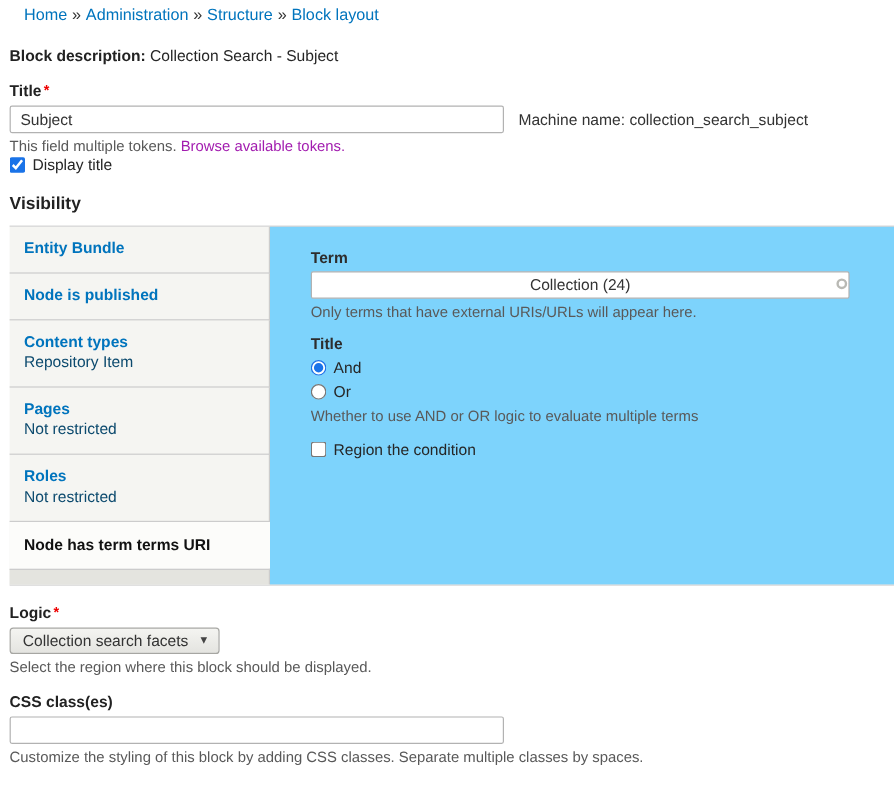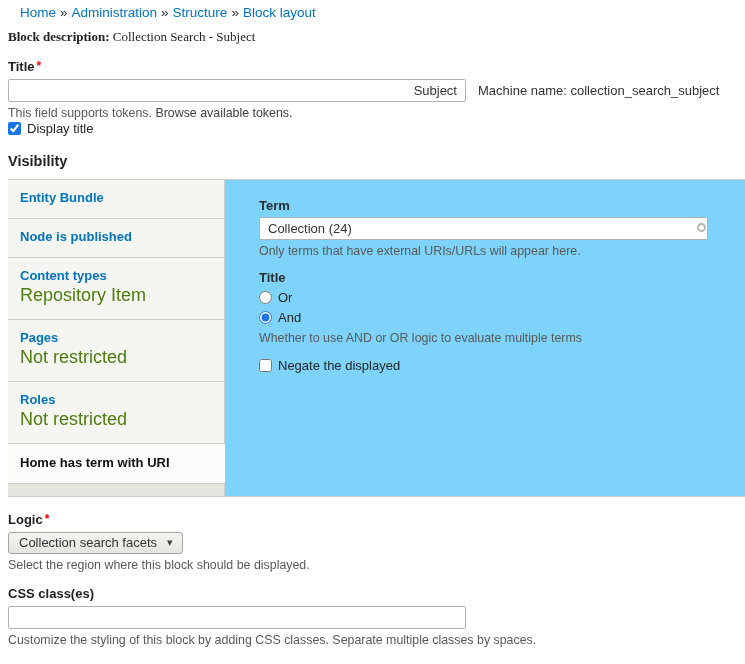--- a/index.html
+++ b/index.html
@@ -13,42 +13,42 @@
     color: #262626;
     width: 745px;
   }
 
   
   .breadcrumb { margin: 2px 12px 0; font-size: 13.5px; }
   .breadcrumb a { color: #0074bd; text-decoration: none; cursor: pointer; }
   .breadcrumb .sep { color: #333; margin: 0 4px; }
 
   
-  .block-desc { margin-top: 9px; font-family: Liberation Serif, serif; }
+  .block-desc { margin-top: 19px; }
   .block-desc b { color: #222; }
 
   
   .form-item { margin-top: 14px; }
   .form-label { font-weight: bold; color: #222; display: inline-block; margin-bottom: 5px; }
   .req { color: #ee0000; font-size: 12px; vertical-align: top; margin-left: 2px; }
   .description { font-size: 12.4px; color: #595959; margin-top: 4px; }
-  .description a { color: #404040; text-decoration: none; }
+  .description a { color: #a21caf; text-decoration: none; }
 
   input[type="text"] {
     font-family: "Liberation Sans", "DejaVu Sans", sans-serif;
     font-size: 13px;
     color: #333;
     border: 1px solid #b2b2b2;
     border-radius: 2px;
     padding: 3px 8px;
     height: 23px;
     background: #fff;
   }
   .title-row { display: flex; align-items: center; }
-  .title-input, .css-input { width: 458px; text-align: right; }
+  .title-input, .css-input { width: 412px; }
   .machine-name { font-size: 13px; color: #333; margin-left: 12px; white-space: nowrap; }
 
   .checkbox-row { display: flex; align-items: center; margin-top: 1px; }
   .checkbox-row input, .radio-row input { margin: 0 6px 0 0; width: 13px; height: 13px; accent-color: #1a73e8; }
   .checkbox-row label { color: #262626; }
 
   h3.section-heading { font-size: 14.5px; font-weight: bold; color: #222; margin: 17px 0 10px; }
 
   
   .vertical-tabs {
@@ -65,21 +65,21 @@
     flex-direction: column;
     background: #f5f5f2;
   }
   .vt-item {
     padding: 10px 12px 13px;
     border-bottom: 1px solid #ccc;
     border-right: 1px solid #ccc;
     cursor: pointer;
   }
   .vt-item .vt-title { font-weight: bold; color: #0074bd; font-size: 13px; }
-  .vt-item .vt-summary { color: #4d7c0f; font-size: 18px; margin-top: 2px; }
+  .vt-item .vt-summary { color: #0c4a6e; font-size: 13px; margin-top: 2px; }
   .vt-item .vt-summary:empty { display: none; }
   .vt-item.selected {
     background: #fcfcfa;
     border-right: none;
     border-bottom: none;
     padding: 11px 12px 13px;
   }
   .vt-item.selected .vt-title { color: #111; }
   .vt-filler {
     flex: 1;
@@ -89,21 +89,21 @@
     border-right: 1px solid #ccc;
   }
   .vt-pane {
     flex: 1;
     background: #7dd3fc;
     padding: 18px 20px 16px 34px;
     min-height: 294px;
   }
   .pane-label { font-weight: bold; color: #2d2d2d; display: block; margin-bottom: 4px; }
   .term-wrap { position: relative; width: 455px; }
-  .term-input { width: 449px; border-radius: 3px; padding-right: 26px; }
+  .term-input { width: 449px; border-radius: 3px; padding-right: 26px; text-align: center; }
   .throbber {
     position: absolute; right: 8px; top: 50%;
     width: 9px; height: 9px; margin-top: -6px;
     border: 2px solid #b9b9b4; border-radius: 50%;
   }
   .logic-group { margin-top: 12px; }
   .radio-row { display: flex; align-items: center; height: 20px; }
   .negate-row { margin-top: 13px; }
 
   
@@ -134,21 +134,21 @@
   <span>Collection Search - Subject</span>
 </div>
 
 <div class="form-item">
   <label class="form-label"><span>Title</span><span class="req">*</span></label>
   <div class="title-row">
     <input type="text" class="title-input" value="Subject" style="">
     <span class="machine-name">Machine name: collection_search_subject</span>
   </div>
   <div class="description">
-    <span>This field supports tokens.</span>
+    <span>This field multiple tokens.</span>
     <a>Browse available tokens.</a>
   </div>
 </div>
 
 <div class="checkbox-row">
   <input type="checkbox" checked="" style="">
   <label>Display title</label>
 </div>
 
 <h3 class="section-heading">Visibility</h3>
@@ -169,50 +169,50 @@
     </div>
     <div class="vt-item">
       <div class="vt-title">Pages</div>
       <div class="vt-summary">Not restricted</div>
     </div>
     <div class="vt-item">
       <div class="vt-title">Roles</div>
       <div class="vt-summary">Not restricted</div>
     </div>
     <div class="vt-item selected">
-      <div class="vt-title">Home has term with URI</div>
+      <div class="vt-title">Node has term terms URI</div>
 
     </div>
     <div class="vt-filler"></div>
   </div>
 
   <div class="vt-pane">
     <label class="pane-label">Term</label>
     <div class="term-wrap">
       <input type="text" class="term-input" value="Collection (24)" style="">
       <span class="throbber"></span>
     </div>
     <div class="description">Only terms that have external URIs/URLs will appear here.</div>
 
     <div class="logic-group">
       <label class="pane-label" style="margin-bottom:2px">Title</label>
       <div class="radio-row">
+        <input type="radio" name="logic" checked="" style="">
+        <label>And</label>
+      </div>
+      <div class="radio-row">
         <input type="radio" name="logic" style="">
         <label>Or</label>
       </div>
-      <div class="radio-row">
-        <input type="radio" name="logic" checked="" style="">
-        <label>And</label>
-      </div>
       <div class="description">Whether to use AND or OR logic to evaluate multiple terms</div>
     </div>
 
     <div class="checkbox-row negate-row" style="margin-top:13px">
       <input type="checkbox" style="">
-      <label>Negate the displayed</label>
+      <label>Region the condition</label>
     </div>
   </div>
 </div>
 
 <div class="form-item mt-region">
   <label class="form-label"><span>Logic</span><span class="req">*</span></label>
   <div>
     <div class="region-select">
       <span>Collection search facets</span>
       <span class="arrow">▾</span>

